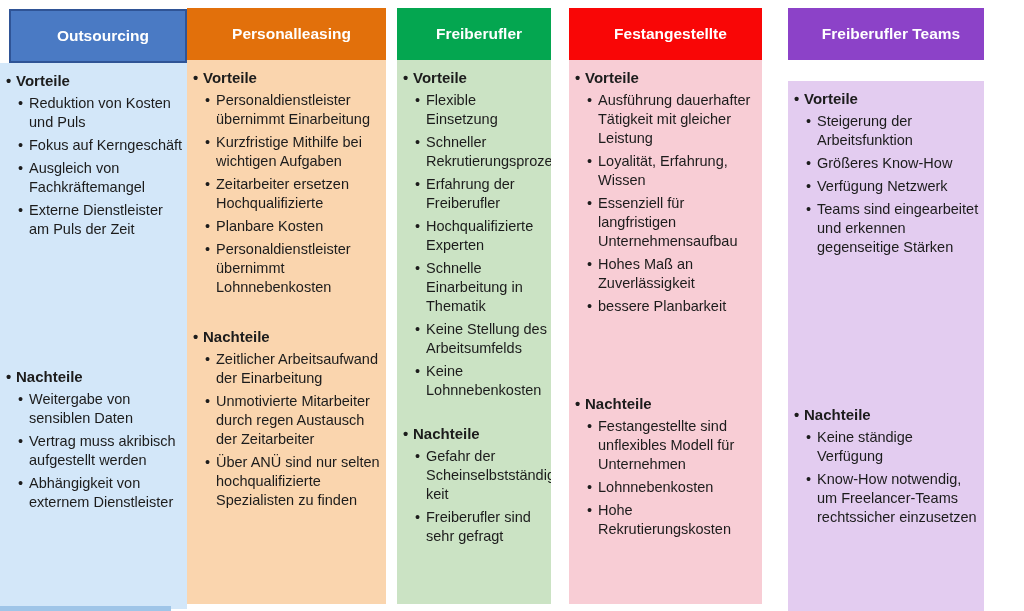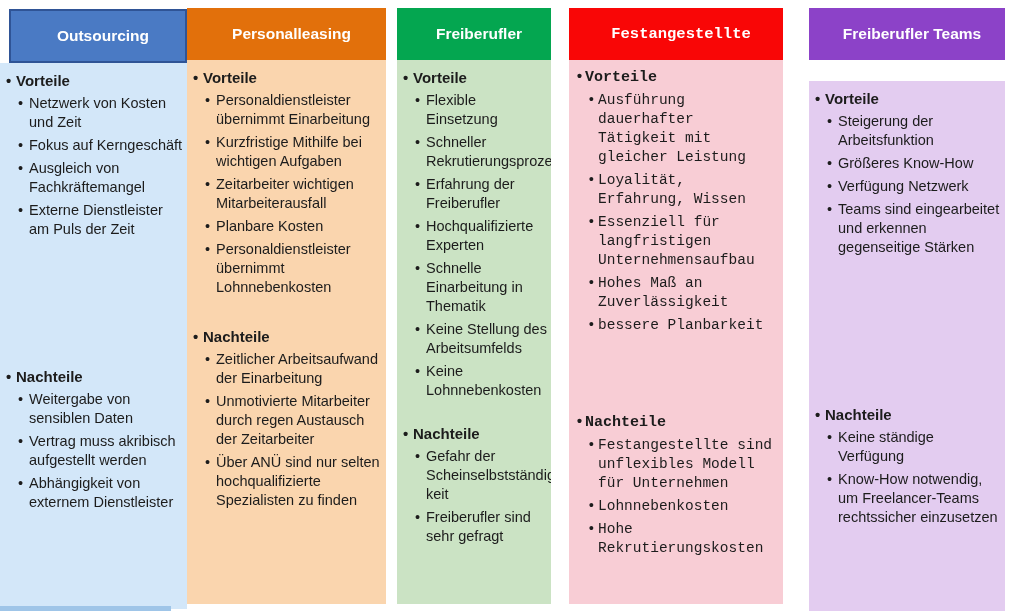--- a/index.html
+++ b/index.html
@@ -15,21 +15,21 @@
     position: absolute;
     left: 0; top: 0;
     width: 1024px; height: 611px;
     display: flex;
     align-items: flex-start;
   }
   .col { display: flex; flex-direction: column; }
   .c0 { width: 187px; }
   .c1 { width: 199px; }
   .c2 { width: 154px; margin-left: 11px; }
-  .c3 { width: 214px; margin-left: 18px; font-family: Liberation Mono, monospace; }
+  .c3 { width: 193px; margin-left: 18px; }
   .c4 { width: 196px; margin-left: 26px; gap: 21px; }
 
   .col-header {
     margin-top: 8px;
     height: 52px;
     display: flex;
     align-items: center;
     justify-content: center;
     background: var(--hbg);
     color: var(--htxt);
@@ -100,21 +100,21 @@
     </header>
     <div class="col-body">
       <div class="sec sec-vorteile">
         <div class="sec-head">
           <span class="blt">•</span>
           <span class="sec-label">Vorteile</span>
         </div>
         <ul class="items">
             <li>
               <span class="blt">•</span>
-              <span class="txt">Netzwerk von Kosten und Zeit</span>
+              <span class="txt">Reduktion von Kosten und Puls</span>
             </li>
             <li>
               <span class="blt">•</span>
               <span class="txt">Fokus auf Kerngeschäft</span>
             </li>
             <li>
               <span class="blt">•</span>
               <span class="txt">Ausgleich von Fachkräftemangel</span>
             </li>
             <li>
@@ -160,21 +160,21 @@
             <li>
               <span class="blt">•</span>
               <span class="txt">Personaldienstleister übernimmt Einarbeitung</span>
             </li>
             <li>
               <span class="blt">•</span>
               <span class="txt">Kurzfristige Mithilfe bei wichtigen Aufgaben</span>
             </li>
             <li>
               <span class="blt">•</span>
-              <span class="txt">Zeitarbeiter wichtigen Mitarbeiterausfall</span>
+              <span class="txt">Zeitarbeiter ersetzen Hochqualifizierte</span>
             </li>
             <li>
               <span class="blt">•</span>
               <span class="txt">Planbare Kosten</span>
             </li>
             <li>
               <span class="blt">•</span>
               <span class="txt">Personaldienstleister übernimmt Lohnnebenkosten</span>
             </li>
           </ul>

